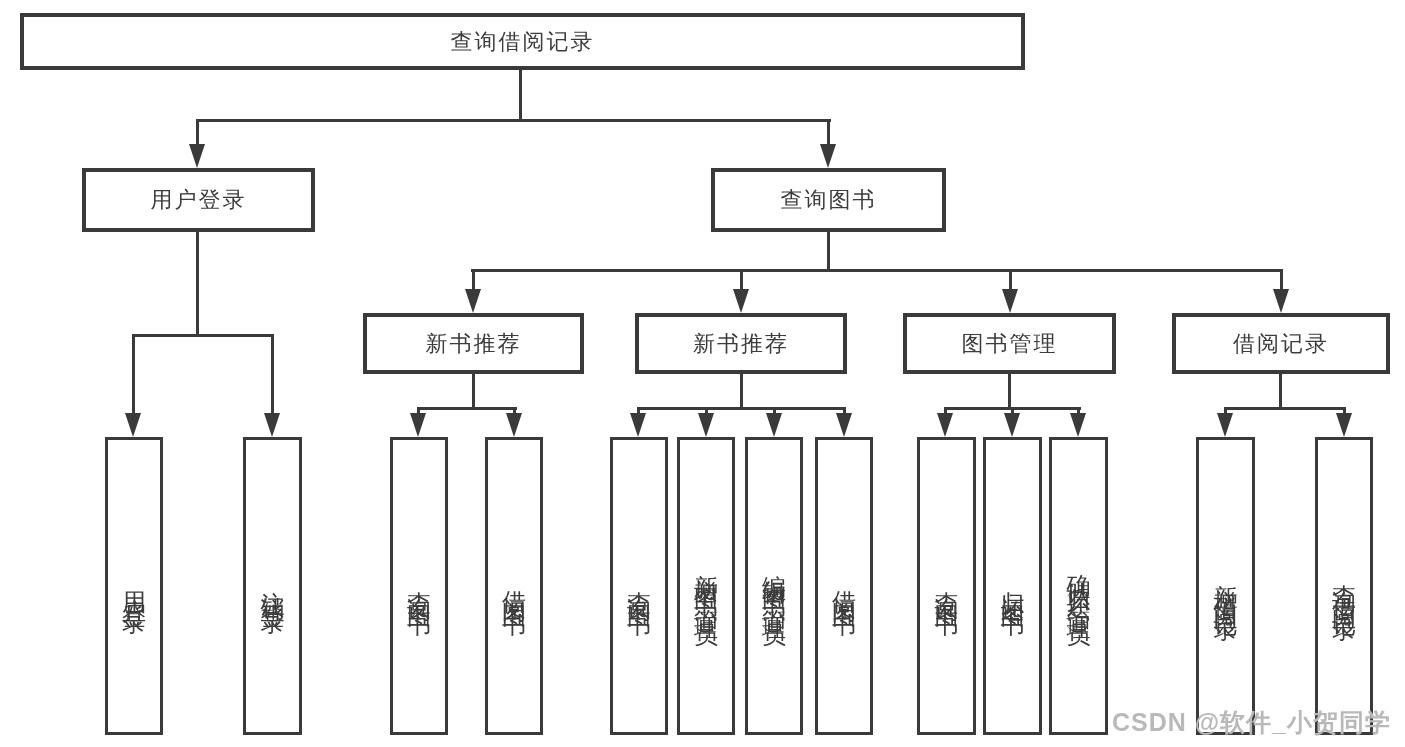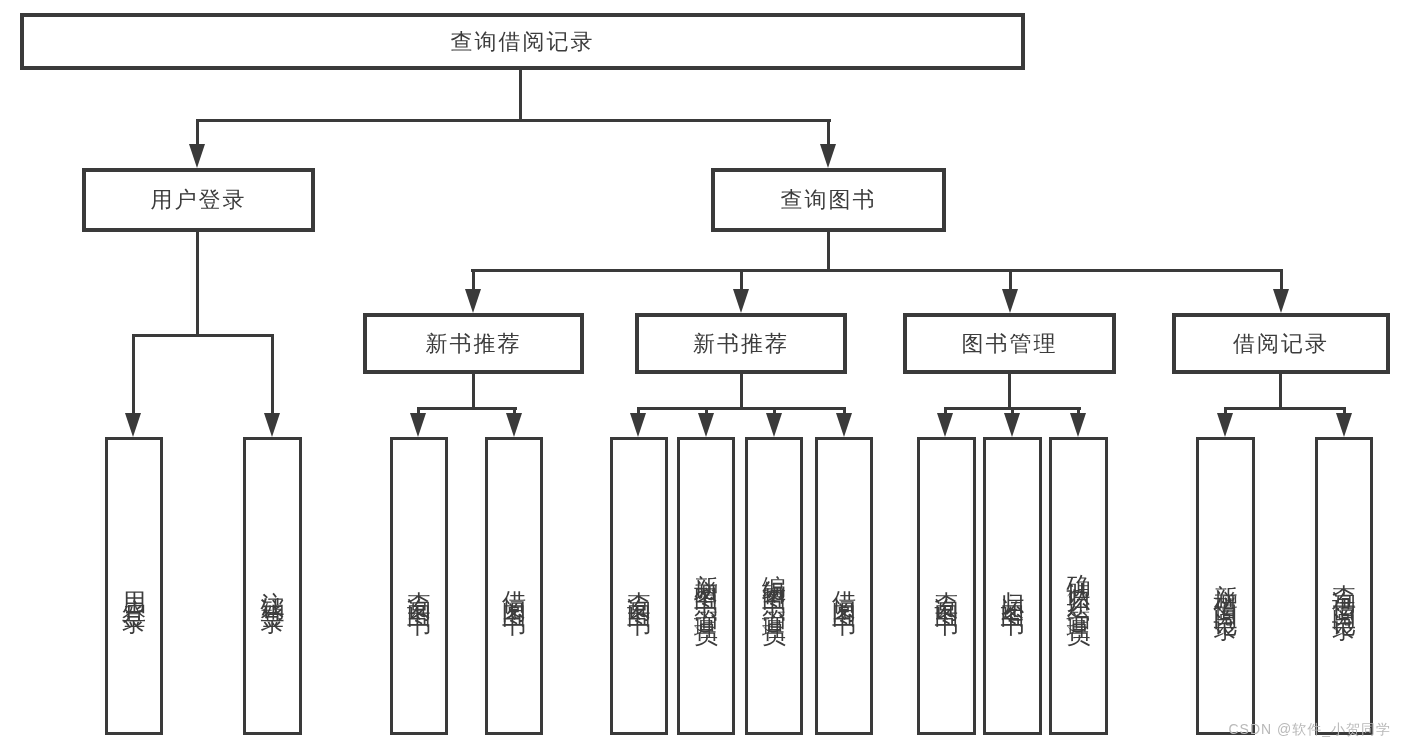--- a/index.html
+++ b/index.html
@@ -18,21 +18,21 @@
     font-size:24px;letter-spacing:7px;line-height:1;color:#3c3c3c;
   }
   .ln{position:absolute;background:#3a3a3a;}
   .arrow{
     position:absolute;width:0;height:0;
     border-left:8px solid transparent;border-right:8px solid transparent;
     border-top:24px solid #3a3a3a;
   }
   .watermark{
     position:absolute;right:14px;bottom:8px;z-index:5;
-    font-size:14px;letter-spacing:1px;color:#b9b9b9;white-space:nowrap;
+    font-size:25px;letter-spacing:1px;color:#b9b9b9;white-space:nowrap;font-weight:bold;
   }
 </style>
 </head>
 <body>
 
 <div id="canvas">
 
   <div class="box" style="left:20px;top:13px;width:1005px;height:57px;">
     <span class="lbl">查询借阅记录</span>
   </div>

